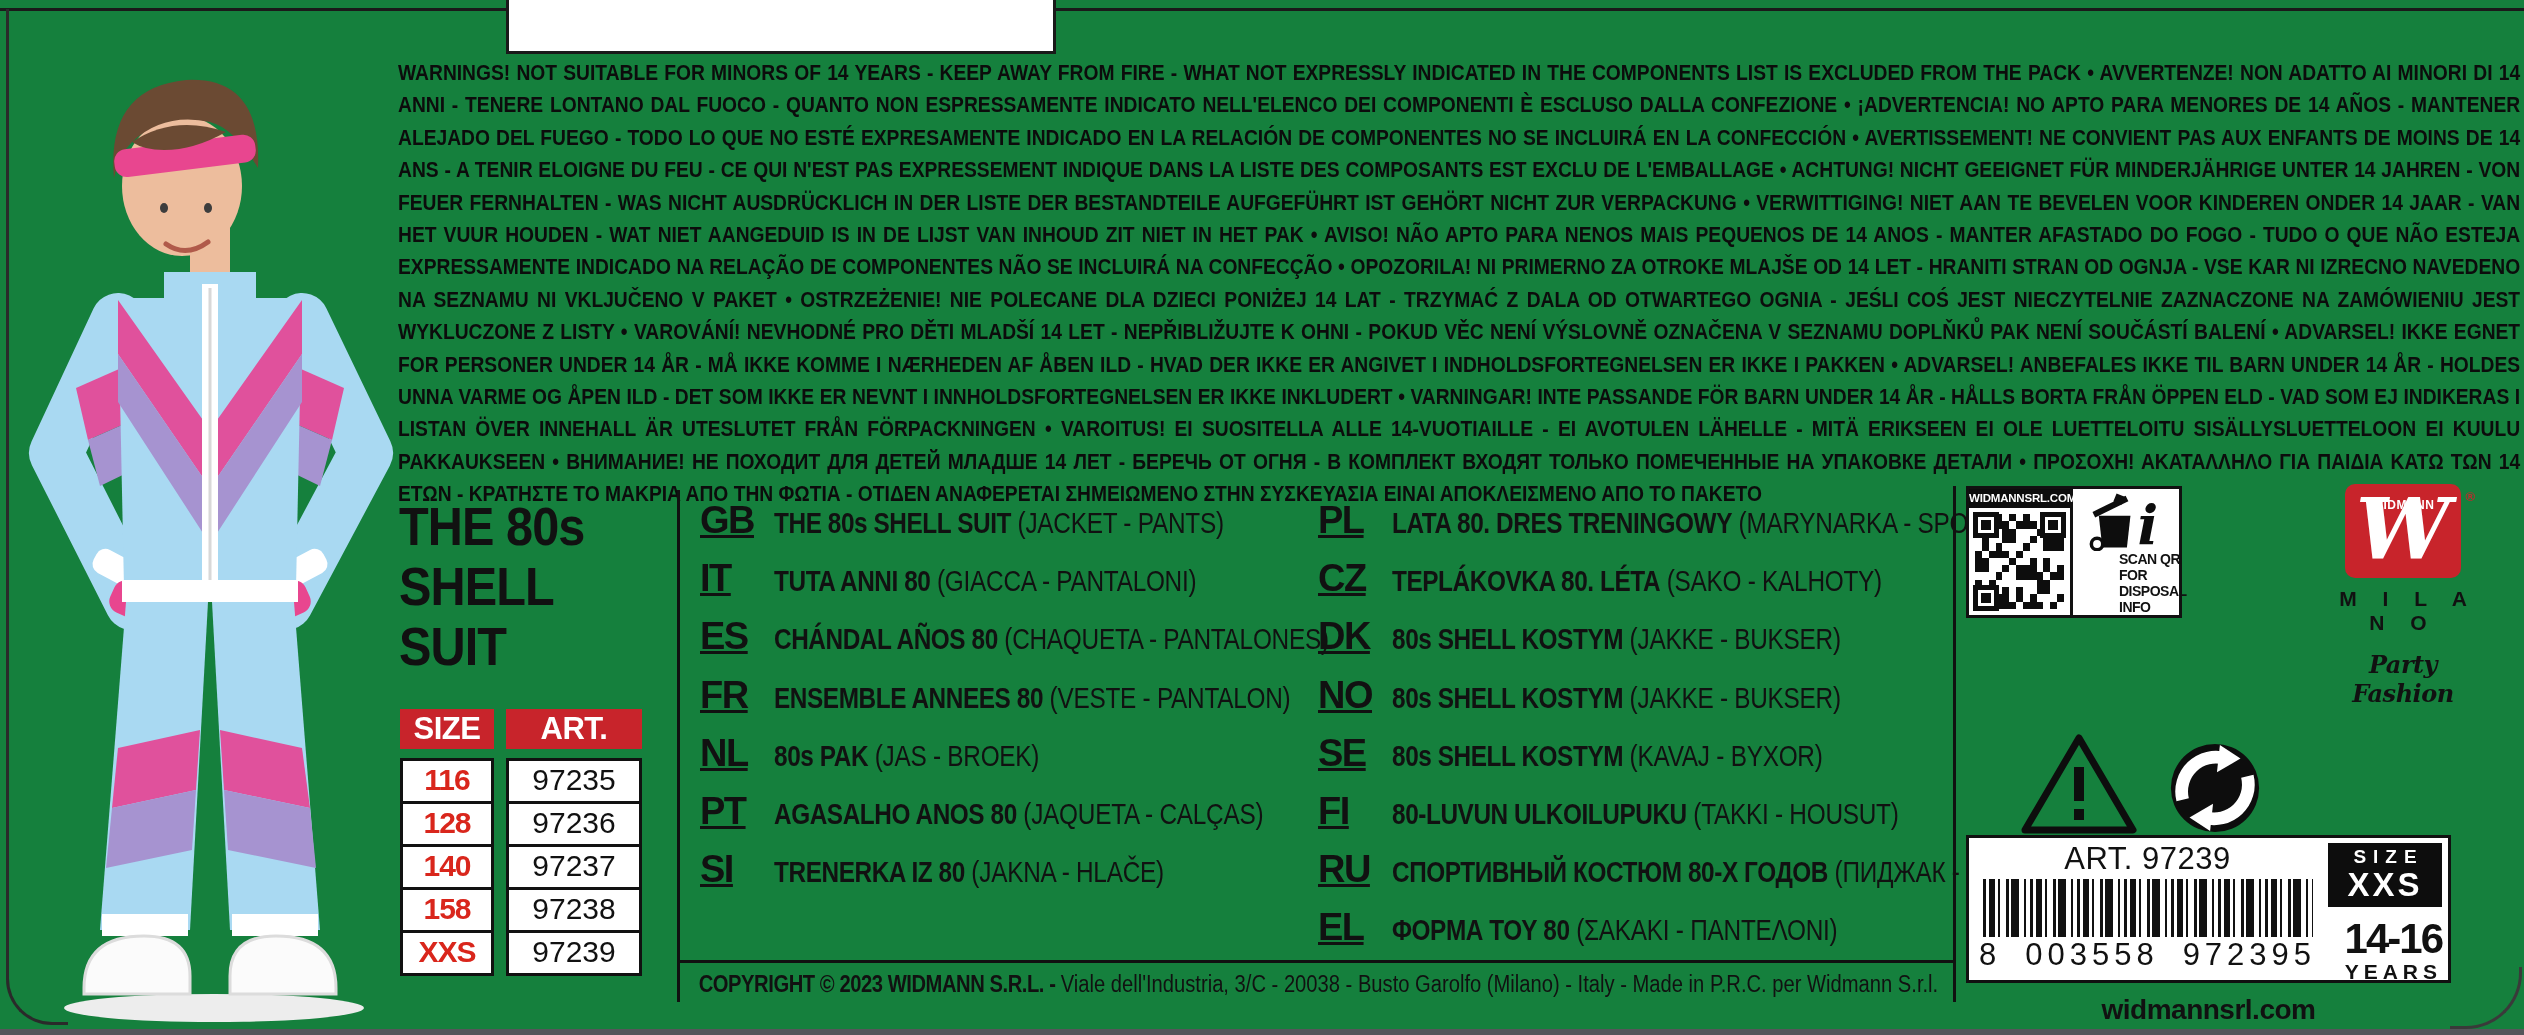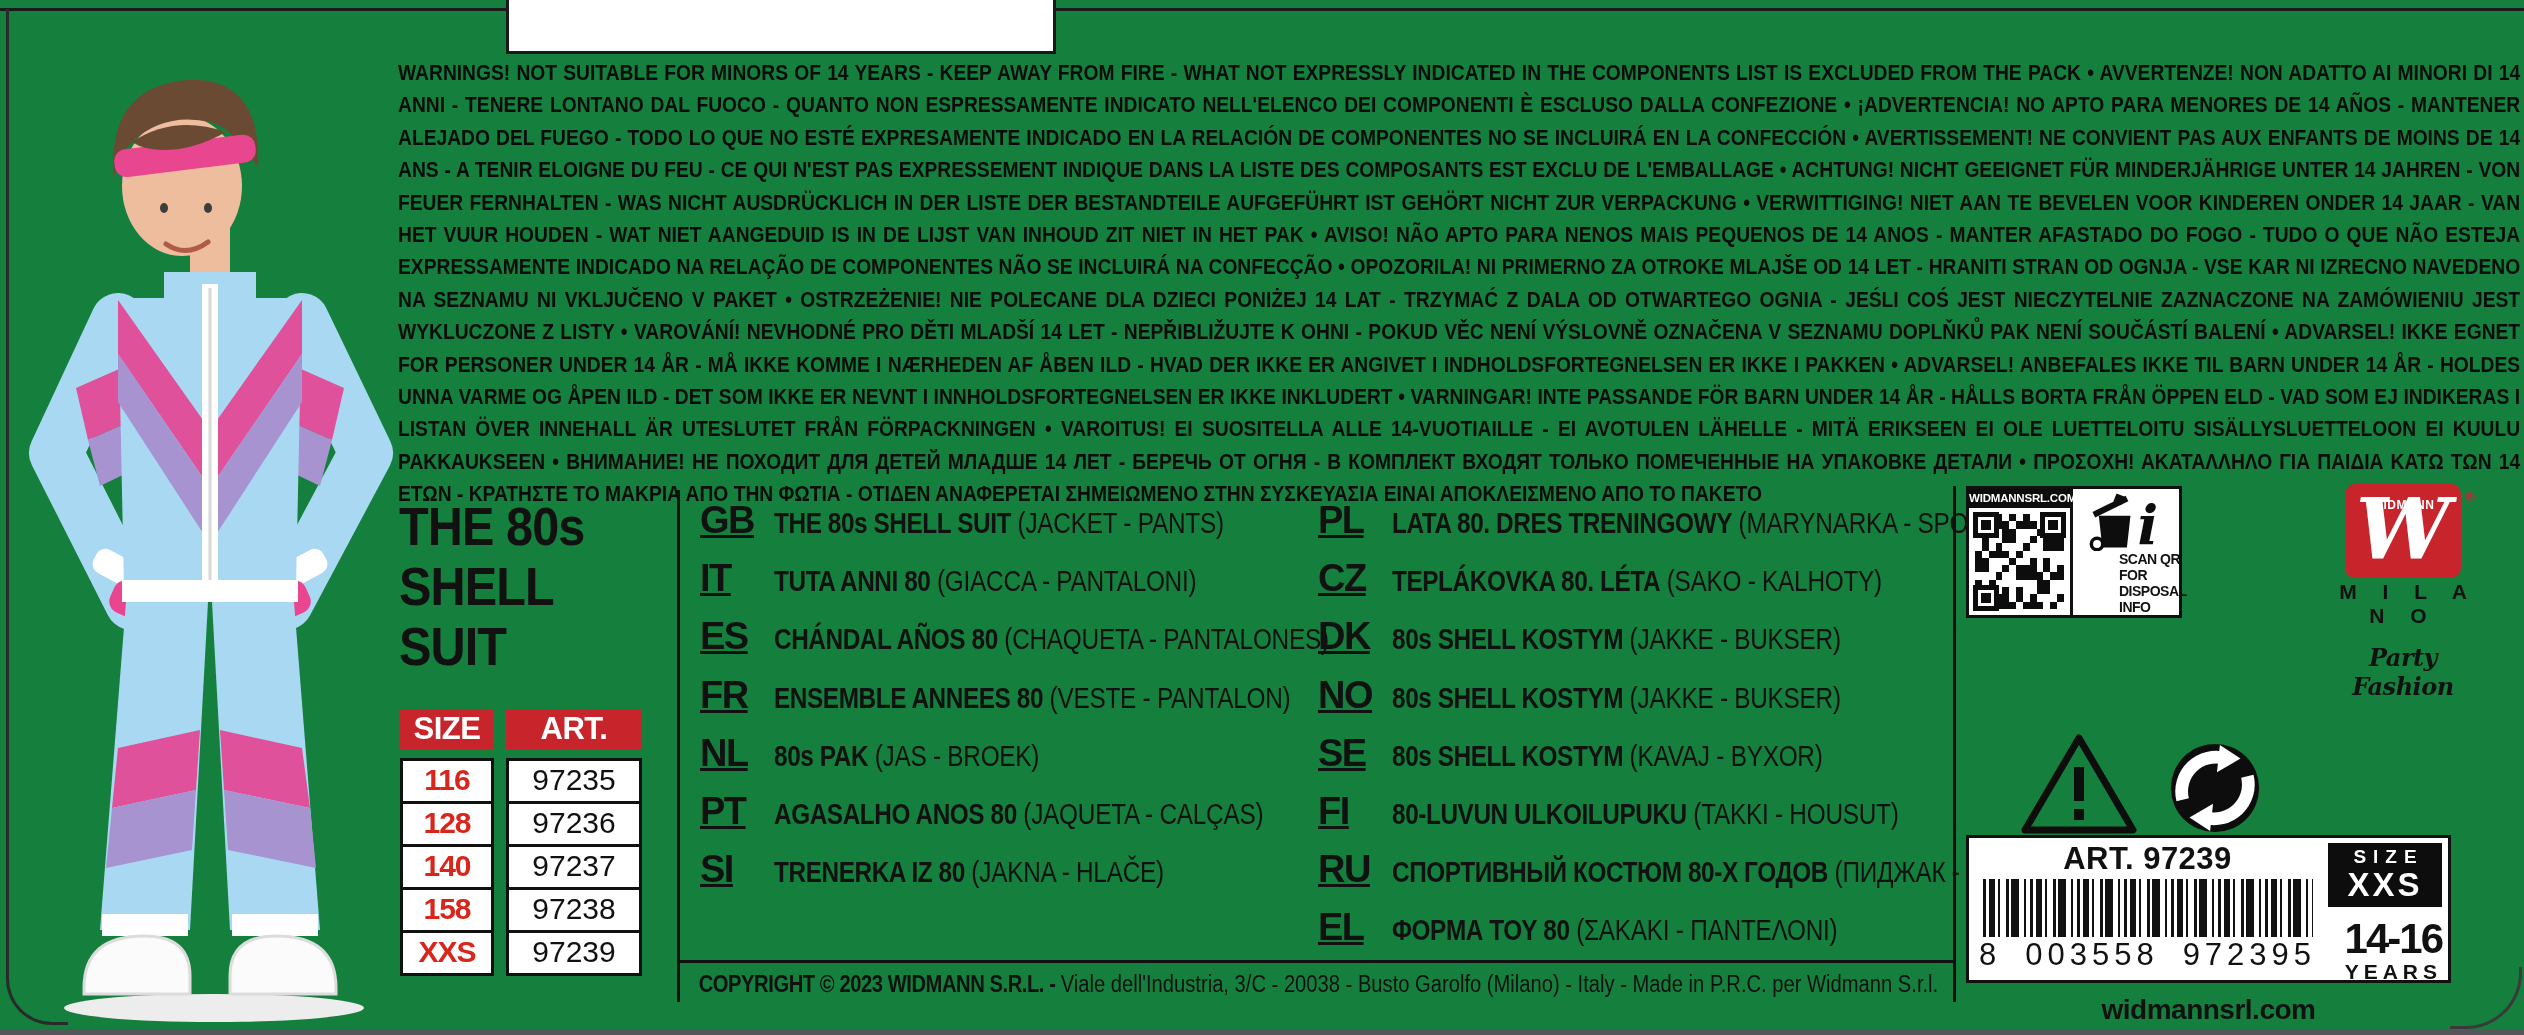--- a/index.html
+++ b/index.html
@@ -65,31 +65,31 @@
   
   .logo{position:absolute;left:2328px;top:484px;width:150px;text-align:center;}
   .logo-box{position:relative;width:116px;height:94px;margin:0 auto;border-radius:10px;
             background:var(--accent_red,#c8242b);}
   .logo-w{position:absolute;left:0;right:0;top:-6px;color:#fff;font-family:"DejaVu Serif",serif;
           font-style:italic;font-weight:bold;font-size:84px;line-height:104px;}
   .logo-name{position:absolute;left:0;right:0;top:14px;color:#fff;font-size:12px;font-weight:bold;
              letter-spacing:0.5px;}
   .logo-reg{position:absolute;right:-14px;top:5px;color:var(--accent_red,#c8242b);
             font-size:13px;font-weight:bold;}
-  .logo-milano{margin-top:2px;font-size:21px;font-weight:bold;letter-spacing:10px;text-indent:10px;color:#111;}
+  .logo-milano{margin-top:9px;font-size:21px;font-weight:bold;letter-spacing:10px;text-indent:10px;color:#111;}
   .logo-tagline{font-family:"DejaVu Serif",serif;font-style:italic;font-weight:bold;font-size:24px;
                 letter-spacing:-0.5px;color:#111;margin-top:15px;}
   
   .safety-icons{position:absolute;left:2018px;top:731px;width:260px;display:flex;gap:26px;
                 align-items:flex-end;}
   
   .barcode-box{position:absolute;left:1966px;top:835px;width:485px;height:148px;
                border:3px solid #111;display:flex;box-sizing:border-box;background:#fff;}
   .bc-left{flex:1;display:flex;flex-direction:column;align-items:center;padding-top:3px;}
-  .bc-art{font-size:31px;font-weight:bold;letter-spacing:0.5px;}
+  .bc-art{font-size:31px;font-weight:normal;letter-spacing:0.5px;}
   .bc-bars{width:330px;height:58px;margin-top:2px;
      background:repeating-linear-gradient(90deg,
        #111 0 3px,#fff 3px 6px,#111 6px 12px,#fff 12px 15px,#111 15px 17px,#fff 17px 23px,
        #111 23px 26px,#fff 26px 28px,#111 28px 36px,#fff 36px 41px,#111 41px 43px,#fff 43px 47px);}
   .bc-digits{display:flex;gap:24px;font-size:31px;letter-spacing:5px;margin-top:0px;}
   .bc-right{width:122px;flex:none;display:flex;flex-direction:column;padding:5px 6px 4px 2px;box-sizing:border-box;}
   .bc-size{background:#0d0d0d;color:#fff;text-align:center;padding:3px 0 5px;}
   .bc-size-label{font-size:19px;font-weight:bold;letter-spacing:7px;text-indent:7px;line-height:22px;}
   .bc-size-value{font-size:33px;font-weight:bold;letter-spacing:3px;line-height:34px;}
   .bc-age{text-align:right;margin-top:10px;}

